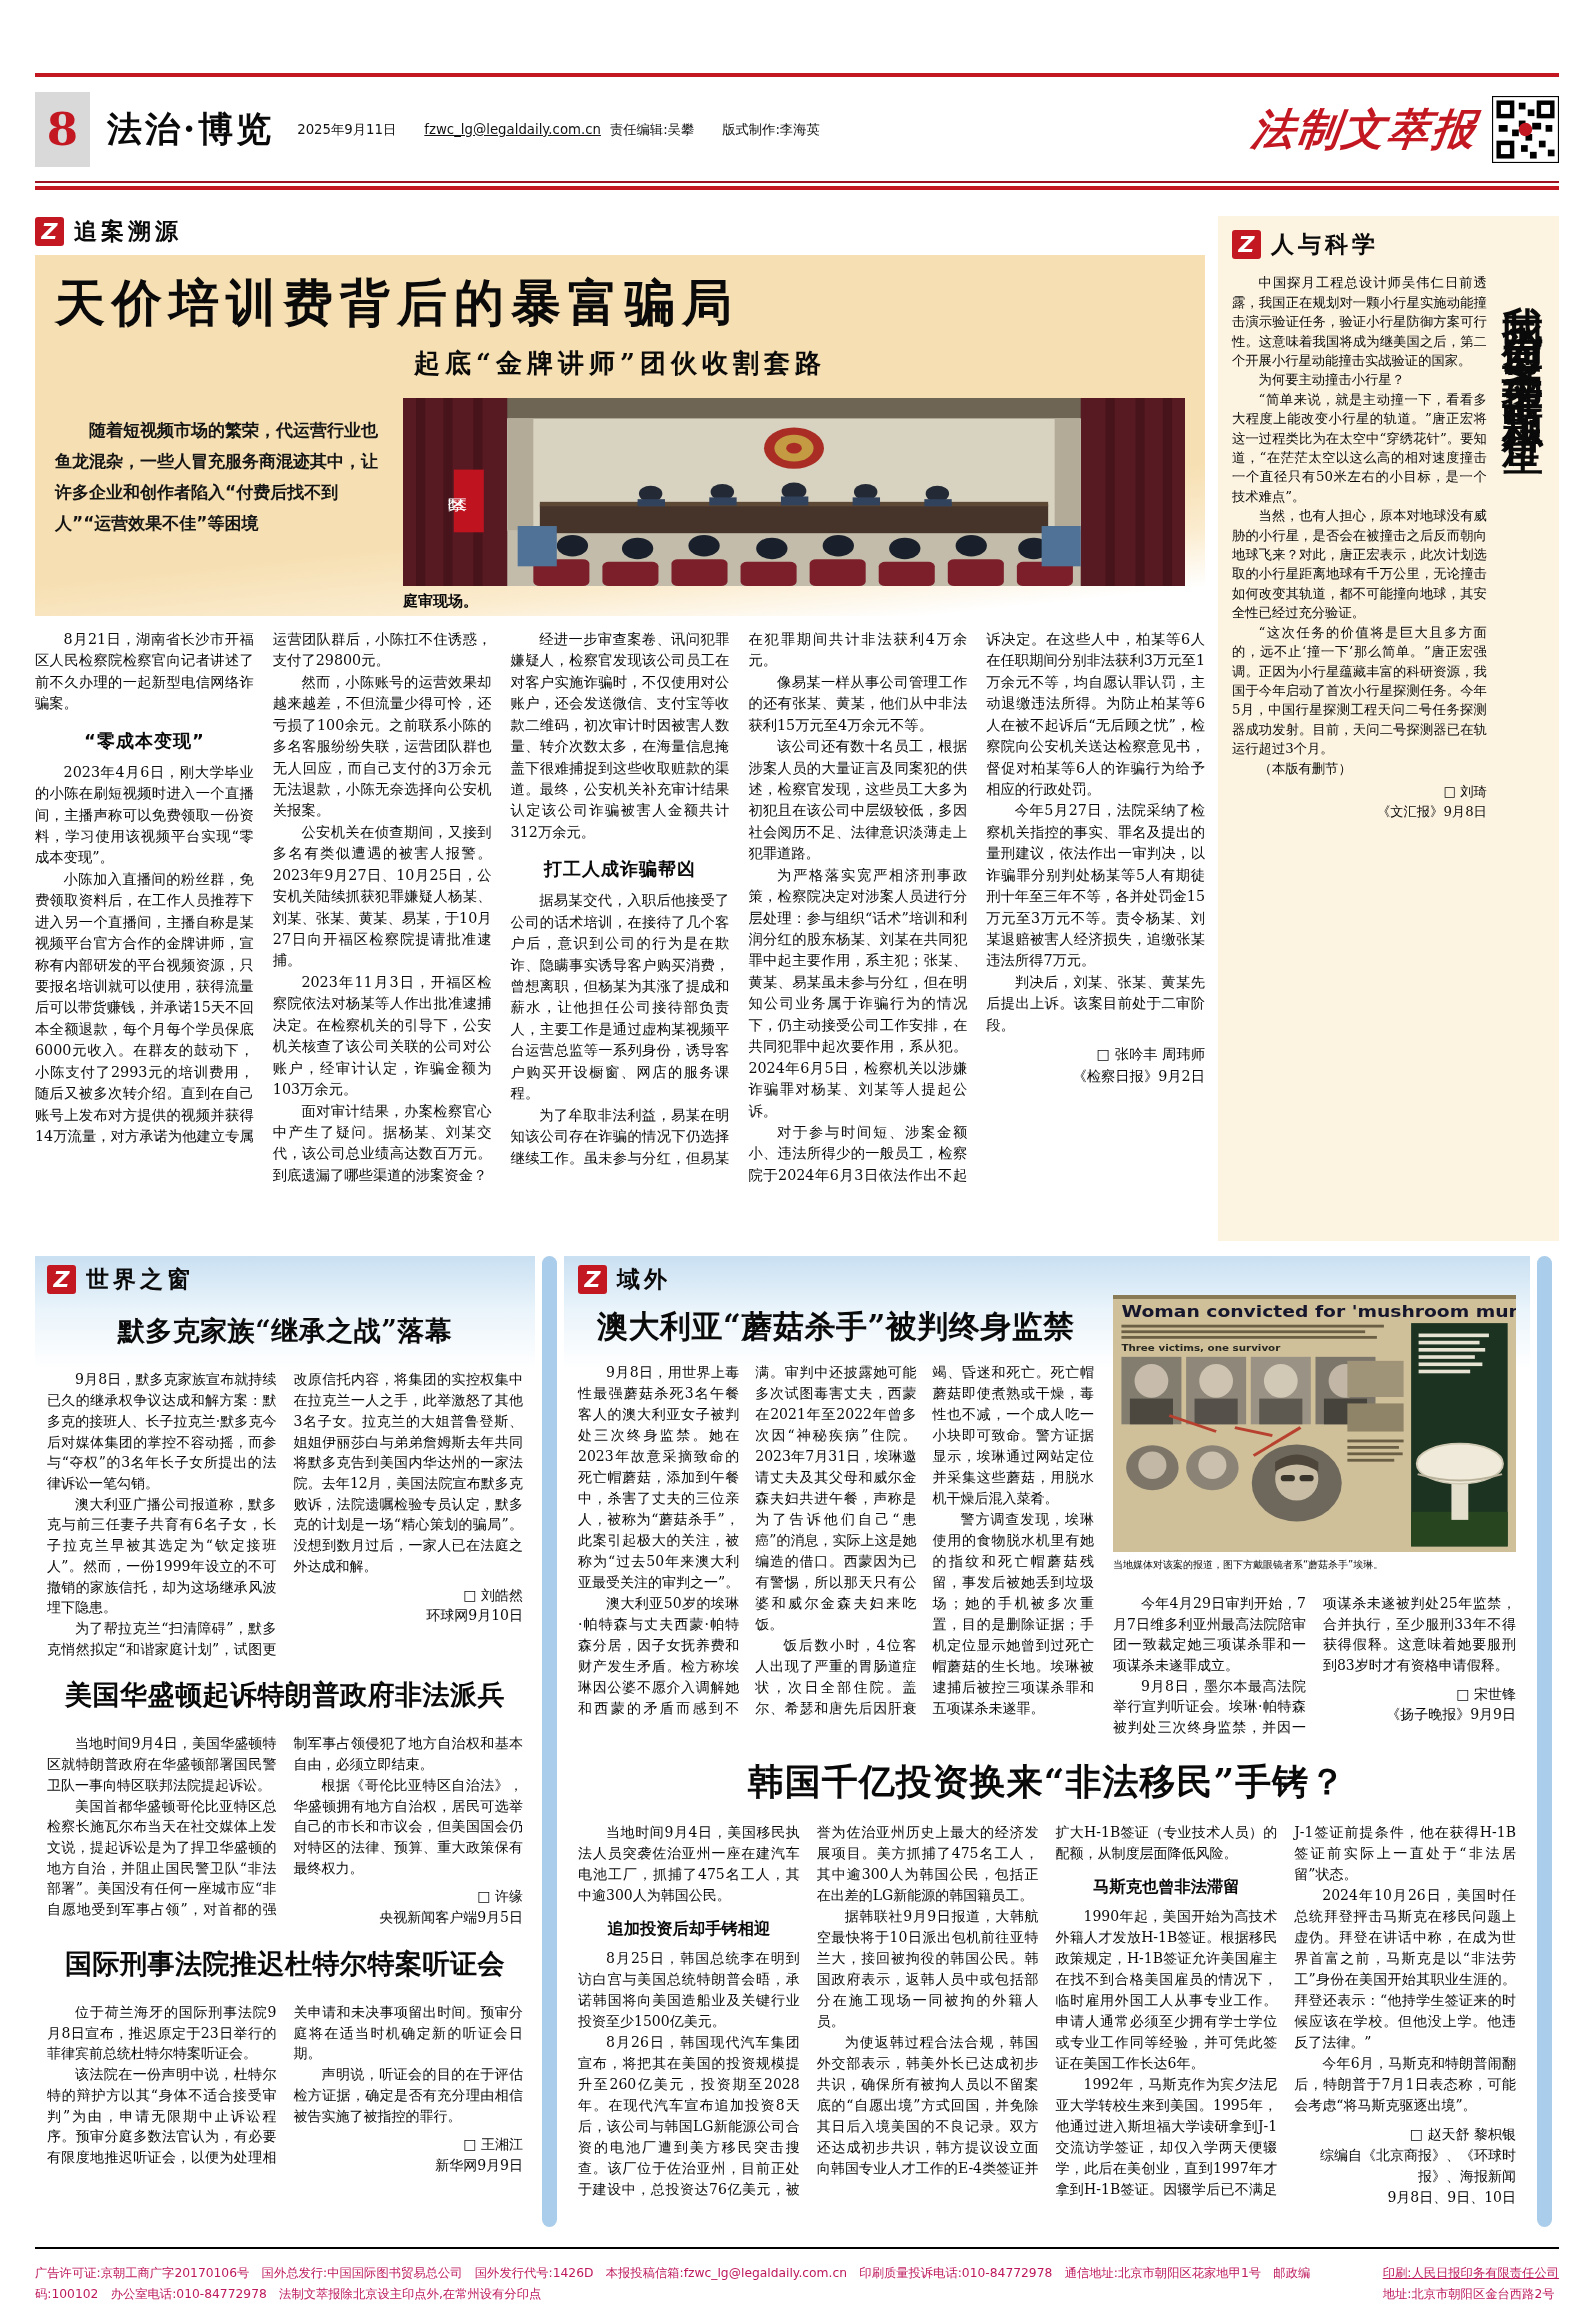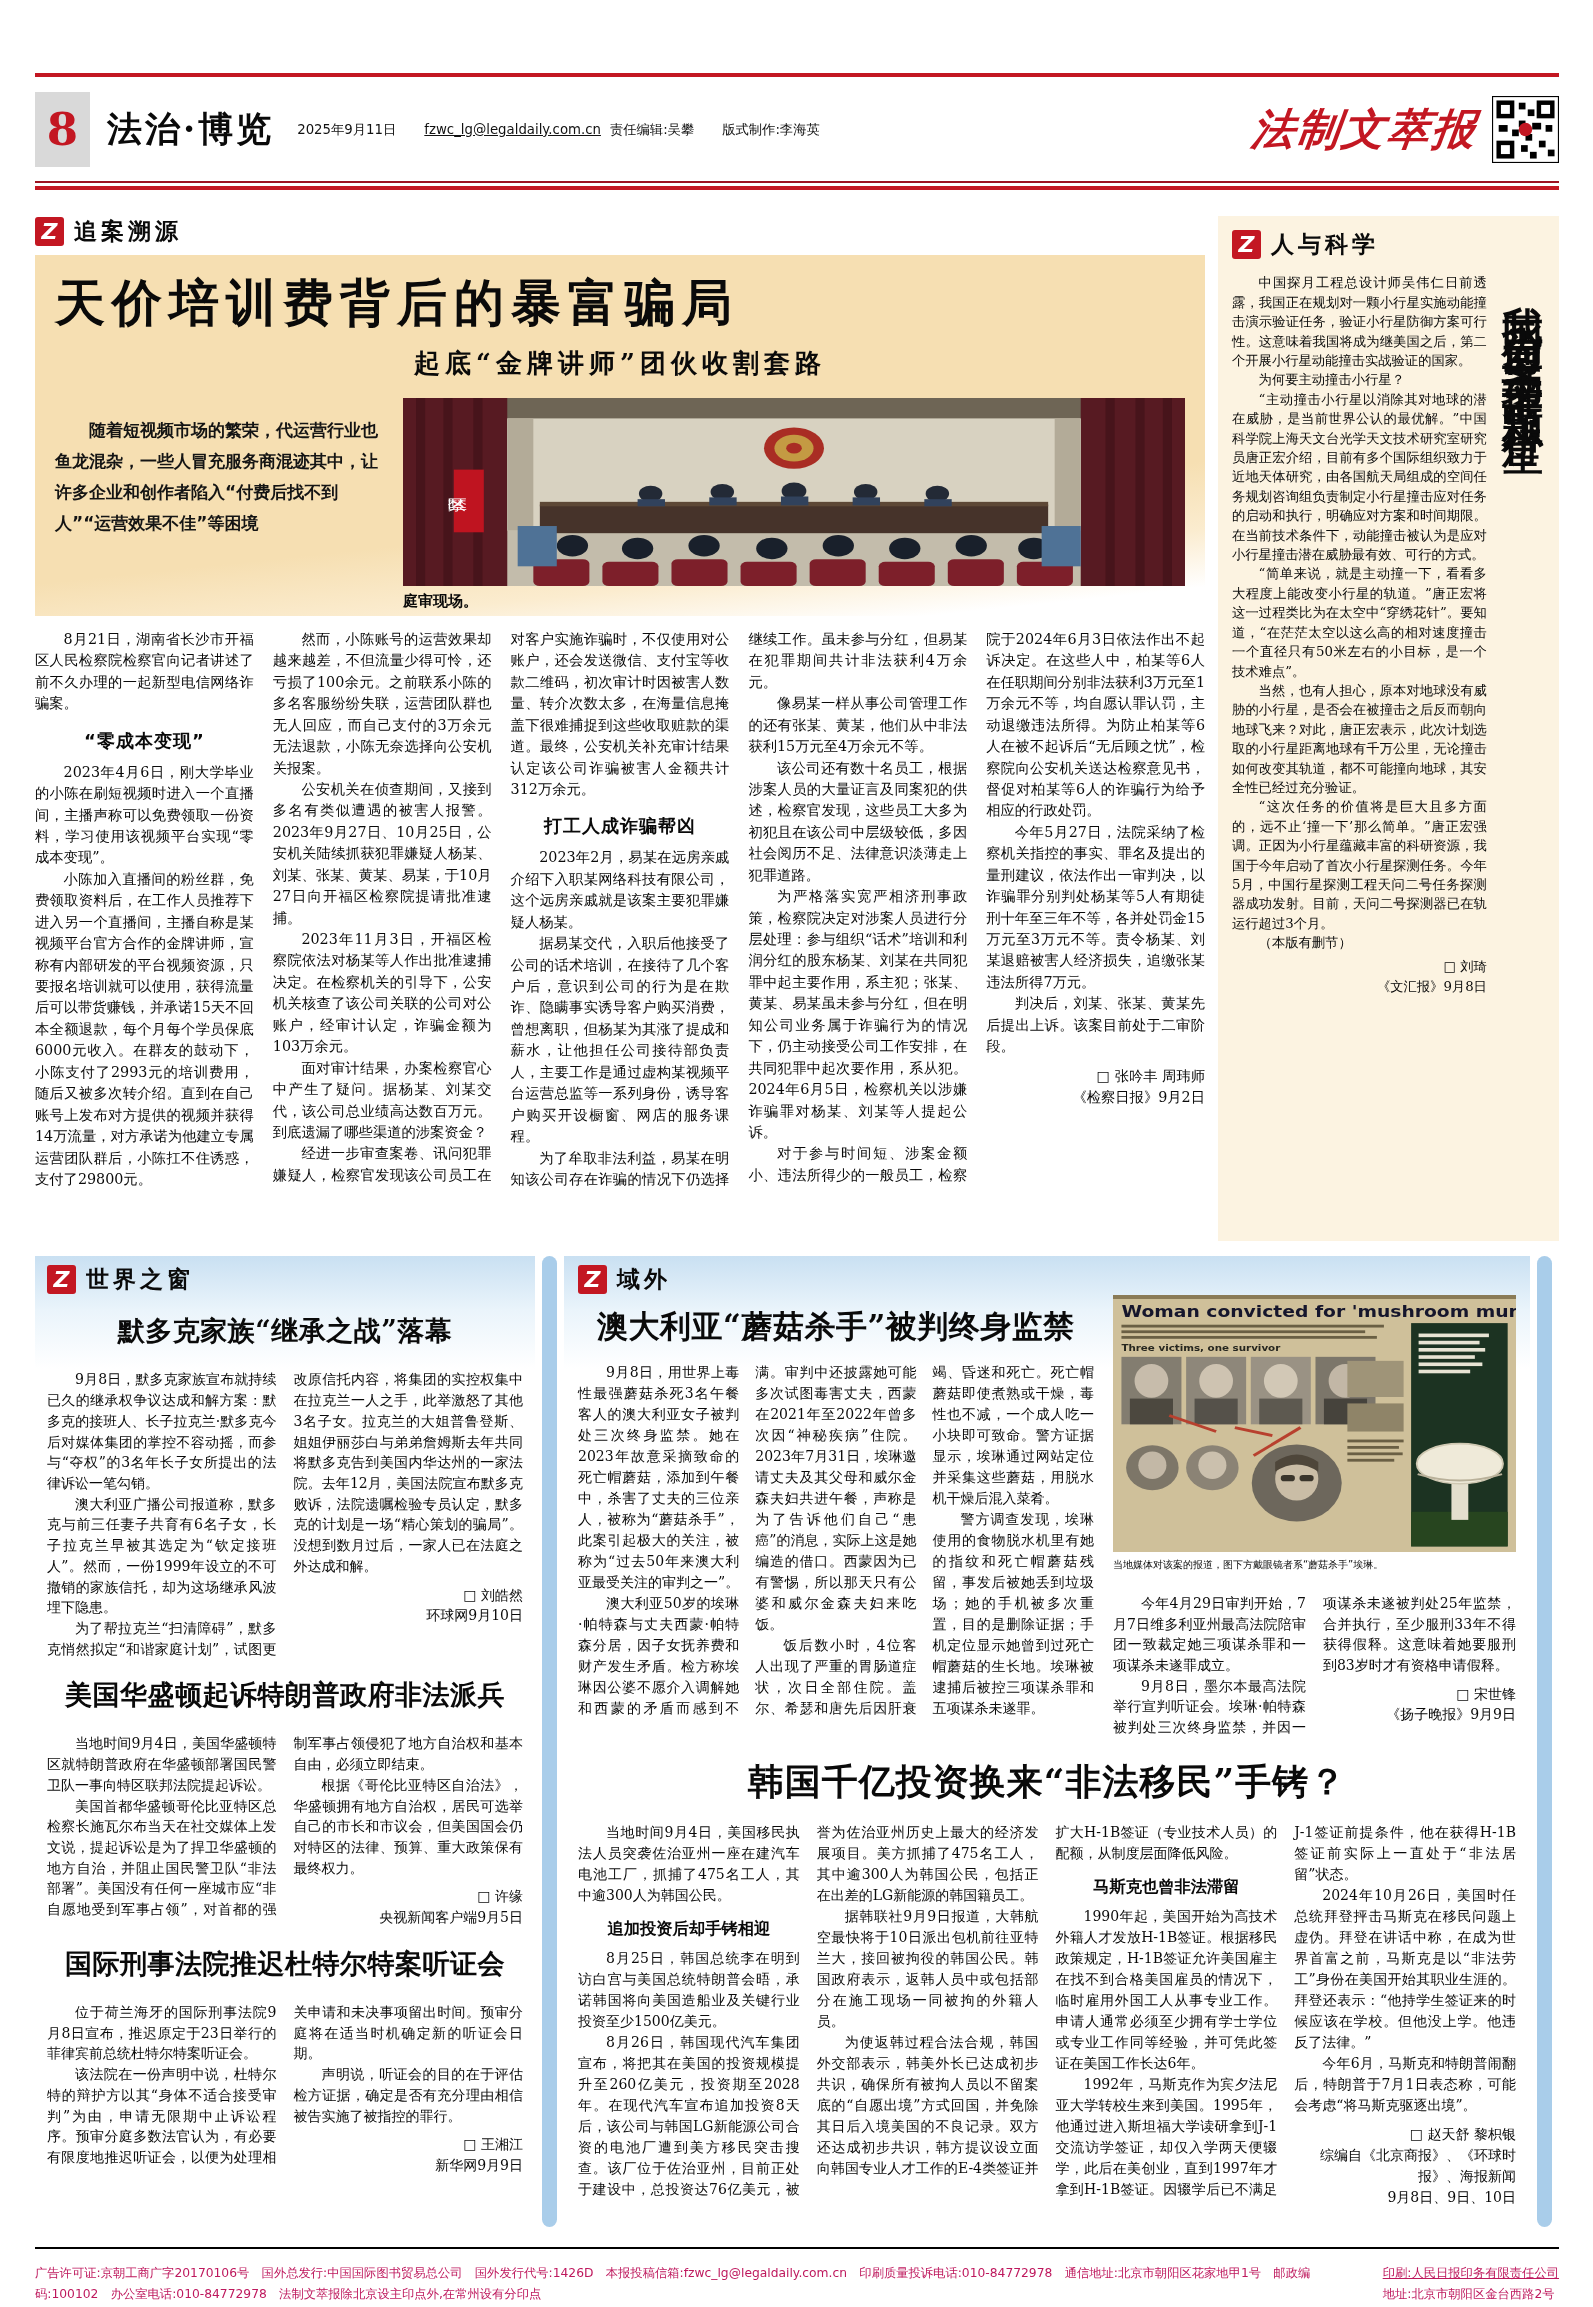--- a/index.html
+++ b/index.html
@@ -231,21 +231,20 @@
         <p>8月21日，湖南省长沙市开福区人民检察院检察官向记者讲述了前不久办理的一起新型电信网络诈骗案。</p>
         <h3 class="inbody">“零成本变现”</h3>
         <p>2023年4月6日，刚大学毕业的小陈在刷短视频时进入一个直播间，主播声称可以免费领取一份资料，学习使用该视频平台实现“零成本变现”。</p>
         <p>小陈加入直播间的粉丝群，免费领取资料后，在工作人员推荐下进入另一个直播间，主播自称是某视频平台官方合作的金牌讲师，宣称有内部研发的平台视频资源，只要报名培训就可以使用，获得流量后可以带货赚钱，并承诺15天不回本全额退款，每个月每个学员保底6000元收入。在群友的鼓动下，小陈支付了2993元的培训费用，随后又被多次转介绍。直到在自己账号上发布对方提供的视频并获得14万流量，对方承诺为他建立专属运营团队群后，小陈扛不住诱惑，支付了29800元。</p>
         <p>然而，小陈账号的运营效果却越来越差，不但流量少得可怜，还亏损了100余元。之前联系小陈的多名客服纷纷失联，运营团队群也无人回应，而自己支付的3万余元无法退款，小陈无奈选择向公安机关报案。</p>
         <p>公安机关在侦查期间，又接到多名有类似遭遇的被害人报警。2023年9月27日、10月25日，公安机关陆续抓获犯罪嫌疑人杨某、刘某、张某、黄某、易某，于10月27日向开福区检察院提请批准逮捕。</p>
         <p>2023年11月3日，开福区检察院依法对杨某等人作出批准逮捕决定。在检察机关的引导下，公安机关核查了该公司关联的公司对公账户，经审计认定，诈骗金额为103万余元。</p>
         <p>面对审计结果，办案检察官心中产生了疑问。据杨某、刘某交代，该公司总业绩高达数百万元。到底遗漏了哪些渠道的涉案资金？</p>
         <p>经进一步审查案卷、讯问犯罪嫌疑人，检察官发现该公司员工在对客户实施诈骗时，不仅使用对公账户，还会发送微信、支付宝等收款二维码，初次审计时因被害人数量、转介次数太多，在海量信息掩盖下很难捕捉到这些收取赃款的渠道。最终，公安机关补充审计结果认定该公司诈骗被害人金额共计312万余元。</p>
         <h3 class="inbody">打工人成诈骗帮凶</h3>
-        <p>2023年2月，易某在远房亲戚介绍下入职某网络科技有限公司，这个远房亲戚就是该案主要犯罪嫌疑人杨某。</p>
         <p>据易某交代，入职后他接受了公司的话术培训，在接待了几个客户后，意识到公司的行为是在欺诈、隐瞒事实诱导客户购买消费，曾想离职，但杨某为其涨了提成和薪水，让他担任公司接待部负责人，主要工作是通过虚构某视频平台运营总监等一系列身份，诱导客户购买开设橱窗、网店的服务课程。</p>
         <p>为了牟取非法利益，易某在明知该公司存在诈骗的情况下仍选择继续工作。虽未参与分红，但易某在犯罪期间共计非法获利4万余元。</p>
         <p>像易某一样从事公司管理工作的还有张某、黄某，他们从中非法获利15万元至4万余元不等。</p>
         <p>该公司还有数十名员工，根据涉案人员的大量证言及同案犯的供述，检察官发现，这些员工大多为初犯且在该公司中层级较低，多因社会阅历不足、法律意识淡薄走上犯罪道路。</p>
         <p>为严格落实宽严相济刑事政策，检察院决定对涉案人员进行分层处理：参与组织“话术”培训和利润分红的股东杨某、刘某在共同犯罪中起主要作用，系主犯；张某、黄某、易某虽未参与分红，但在明知公司业务属于诈骗行为的情况下，仍主动接受公司工作安排，在共同犯罪中起次要作用，系从犯。2024年6月5日，检察机关以涉嫌诈骗罪对杨某、刘某等人提起公诉。</p>
         <p>对于参与时间短、涉案金额小、违法所得少的一般员工，检察院于2024年6月3日依法作出不起诉决定。在这些人中，柏某等6人在任职期间分别非法获利3万元至1万余元不等，均自愿认罪认罚，主动退缴违法所得。为防止柏某等6人在被不起诉后“无后顾之忧”，检察院向公安机关送达检察意见书，督促对柏某等6人的诈骗行为给予相应的行政处罚。</p>
         <p>今年5月27日，法院采纳了检察机关指控的事实、罪名及提出的量刑建议，依法作出一审判决，以诈骗罪分别判处杨某等5人有期徒刑十年至三年不等，各并处罚金15万元至3万元不等。责令杨某、刘某退赔被害人经济损失，追缴张某违法所得7万元。</p>
         <p>判决后，刘某、张某、黄某先后提出上诉。该案目前处于二审阶段。</p>
         <p class="byline">
           <span>□ 张吟丰 周玮师</span>
@@ -256,21 +255,20 @@
 
     <aside class="science">
       <div class="tag-row">
         <span class="z-badge">Z</span>
         <span class="tag-label">人与科学</span>
       </div>
       <div class="science-content">
         <div class="science-text">
           <p>中国探月工程总设计师吴伟仁日前透露，我国正在规划对一颗小行星实施动能撞击演示验证任务，验证小行星防御方案可行性。这意味着我国将成为继美国之后，第二个开展小行星动能撞击实战验证的国家。</p>
           <p>为何要主动撞击小行星？</p>
-          <p>“主动撞击小行星以消除其对地球的潜在威胁，是当前世界公认的最优解。”中国科学院上海天文台光学天文技术研究室研究员唐正宏介绍，目前有多个国际组织致力于近地天体研究，由各国航天局组成的空间任务规划咨询组负责制定小行星撞击应对任务的启动和执行，明确应对方案和时间期限。在当前技术条件下，动能撞击被认为是应对小行星撞击潜在威胁最有效、可行的方式。</p>
           <p>“简单来说，就是主动撞一下，看看多大程度上能改变小行星的轨道。”唐正宏将这一过程类比为在太空中“穿绣花针”。要知道，“在茫茫太空以这么高的相对速度撞击一个直径只有50米左右的小目标，是一个技术难点”。</p>
           <p>当然，也有人担心，原本对地球没有威胁的小行星，是否会在被撞击之后反而朝向地球飞来？对此，唐正宏表示，此次计划选取的小行星距离地球有千万公里，无论撞击如何改变其轨道，都不可能撞向地球，其安全性已经过充分验证。</p>
           <p>“这次任务的价值将是巨大且多方面的，远不止‘撞一下’那么简单。”唐正宏强调。正因为小行星蕴藏丰富的科研资源，我国于今年启动了首次小行星探测任务。今年5月，中国行星探测工程天问二号任务探测器成功发射。目前，天问二号探测器已在轨运行超过3个月。</p>
           <p>（本版有删节）</p>
           <p class="science-byline">
             <span>□ 刘琦</span>
             <span>《文汇报》9月8日</span>
           </p>
         </div>
         <div class="science-vtitle">我国为何要主动撞击一颗小行星</div>

